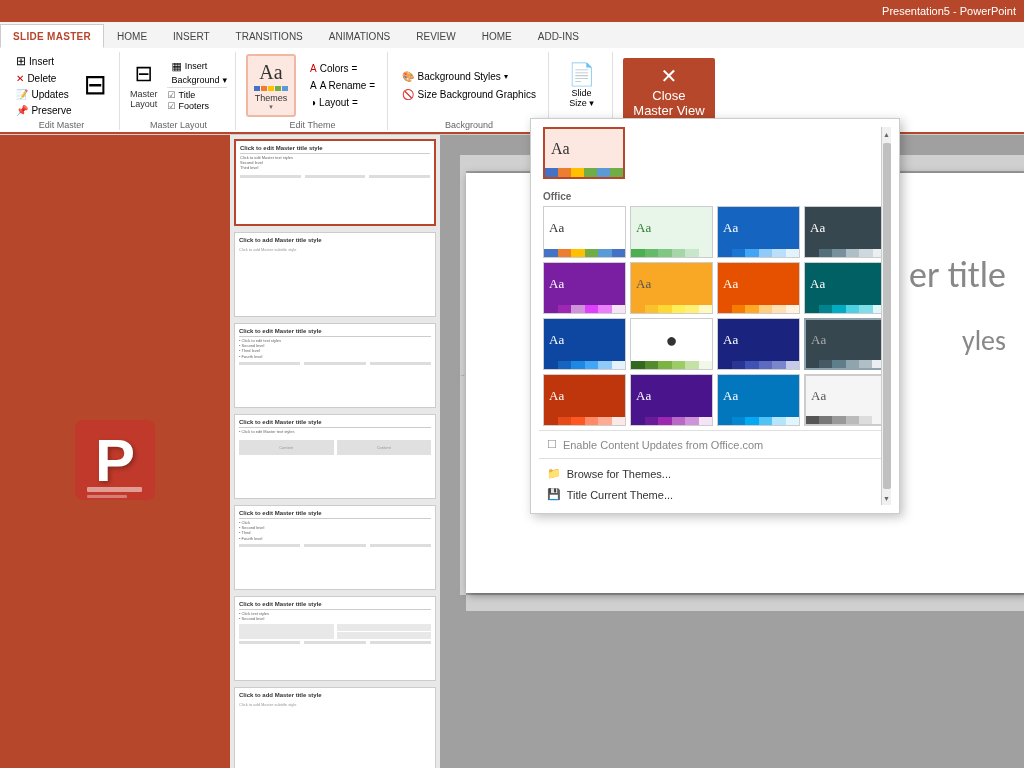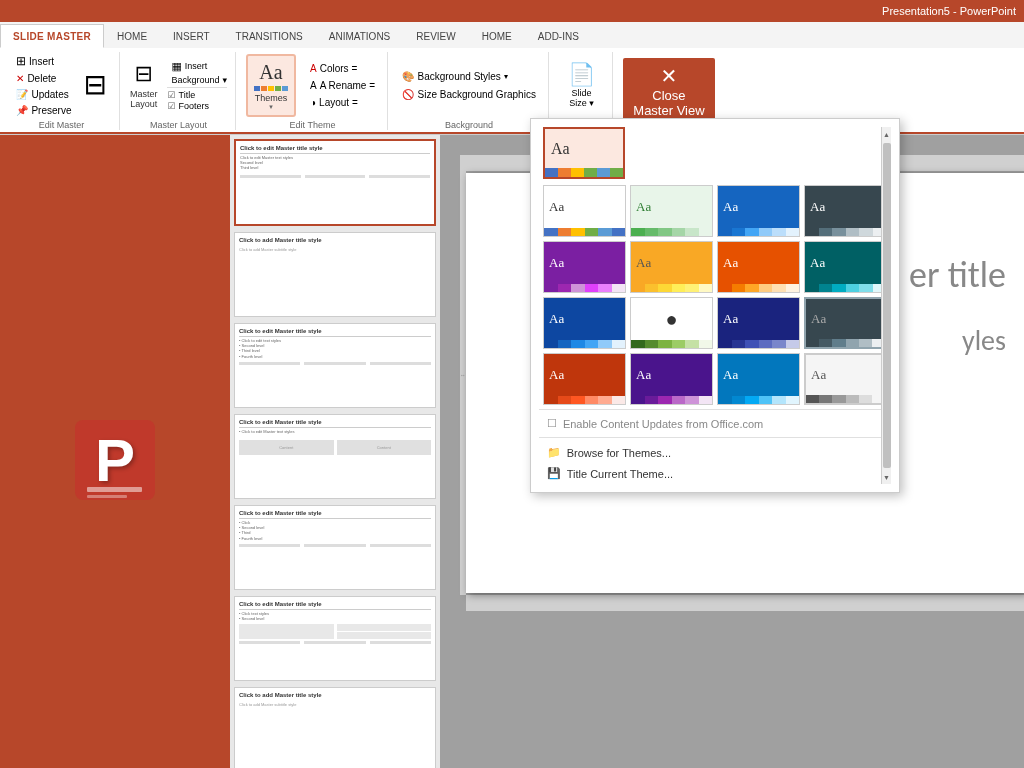--- a/index.html
+++ b/index.html
@@ -630,20 +630,21 @@
           <div style="flex:1;background:#4472c4;"></div>
           <div style="flex:1;background:#ed7d31;"></div>
           <div style="flex:1;background:#ffc000;"></div>
           <div style="flex:1;background:#70ad47;"></div>
           <div style="flex:1;background:#5b9bd5;"></div>
           <div style="flex:1;background:#70ad47;"></div>
         </div>
       </div>
     </div>
 
+    <div class="dropdown-section-label">Office</div>
     <div style="display:grid;grid-template-columns:repeat(4,1fr);gap:4px;padding:0 4px;">
 
       <div class="theme-item">
         <div style="flex:1;background:#fff;display:flex;align-items:center;padding:3px 5px;font-family:Georgia,serif;font-size:13px;color:#333;">Aa</div>
         <div style="display:flex;height:8px;">
           <div style="flex:1;background:#4472c4;"></div>
             <div style="flex:1;background:#ed7d31;"></div>
             <div style="flex:1;background:#ffc000;"></div>
             <div style="flex:1;background:#70ad47;"></div>
             <div style="flex:1;background:#5b9bd5;"></div>

